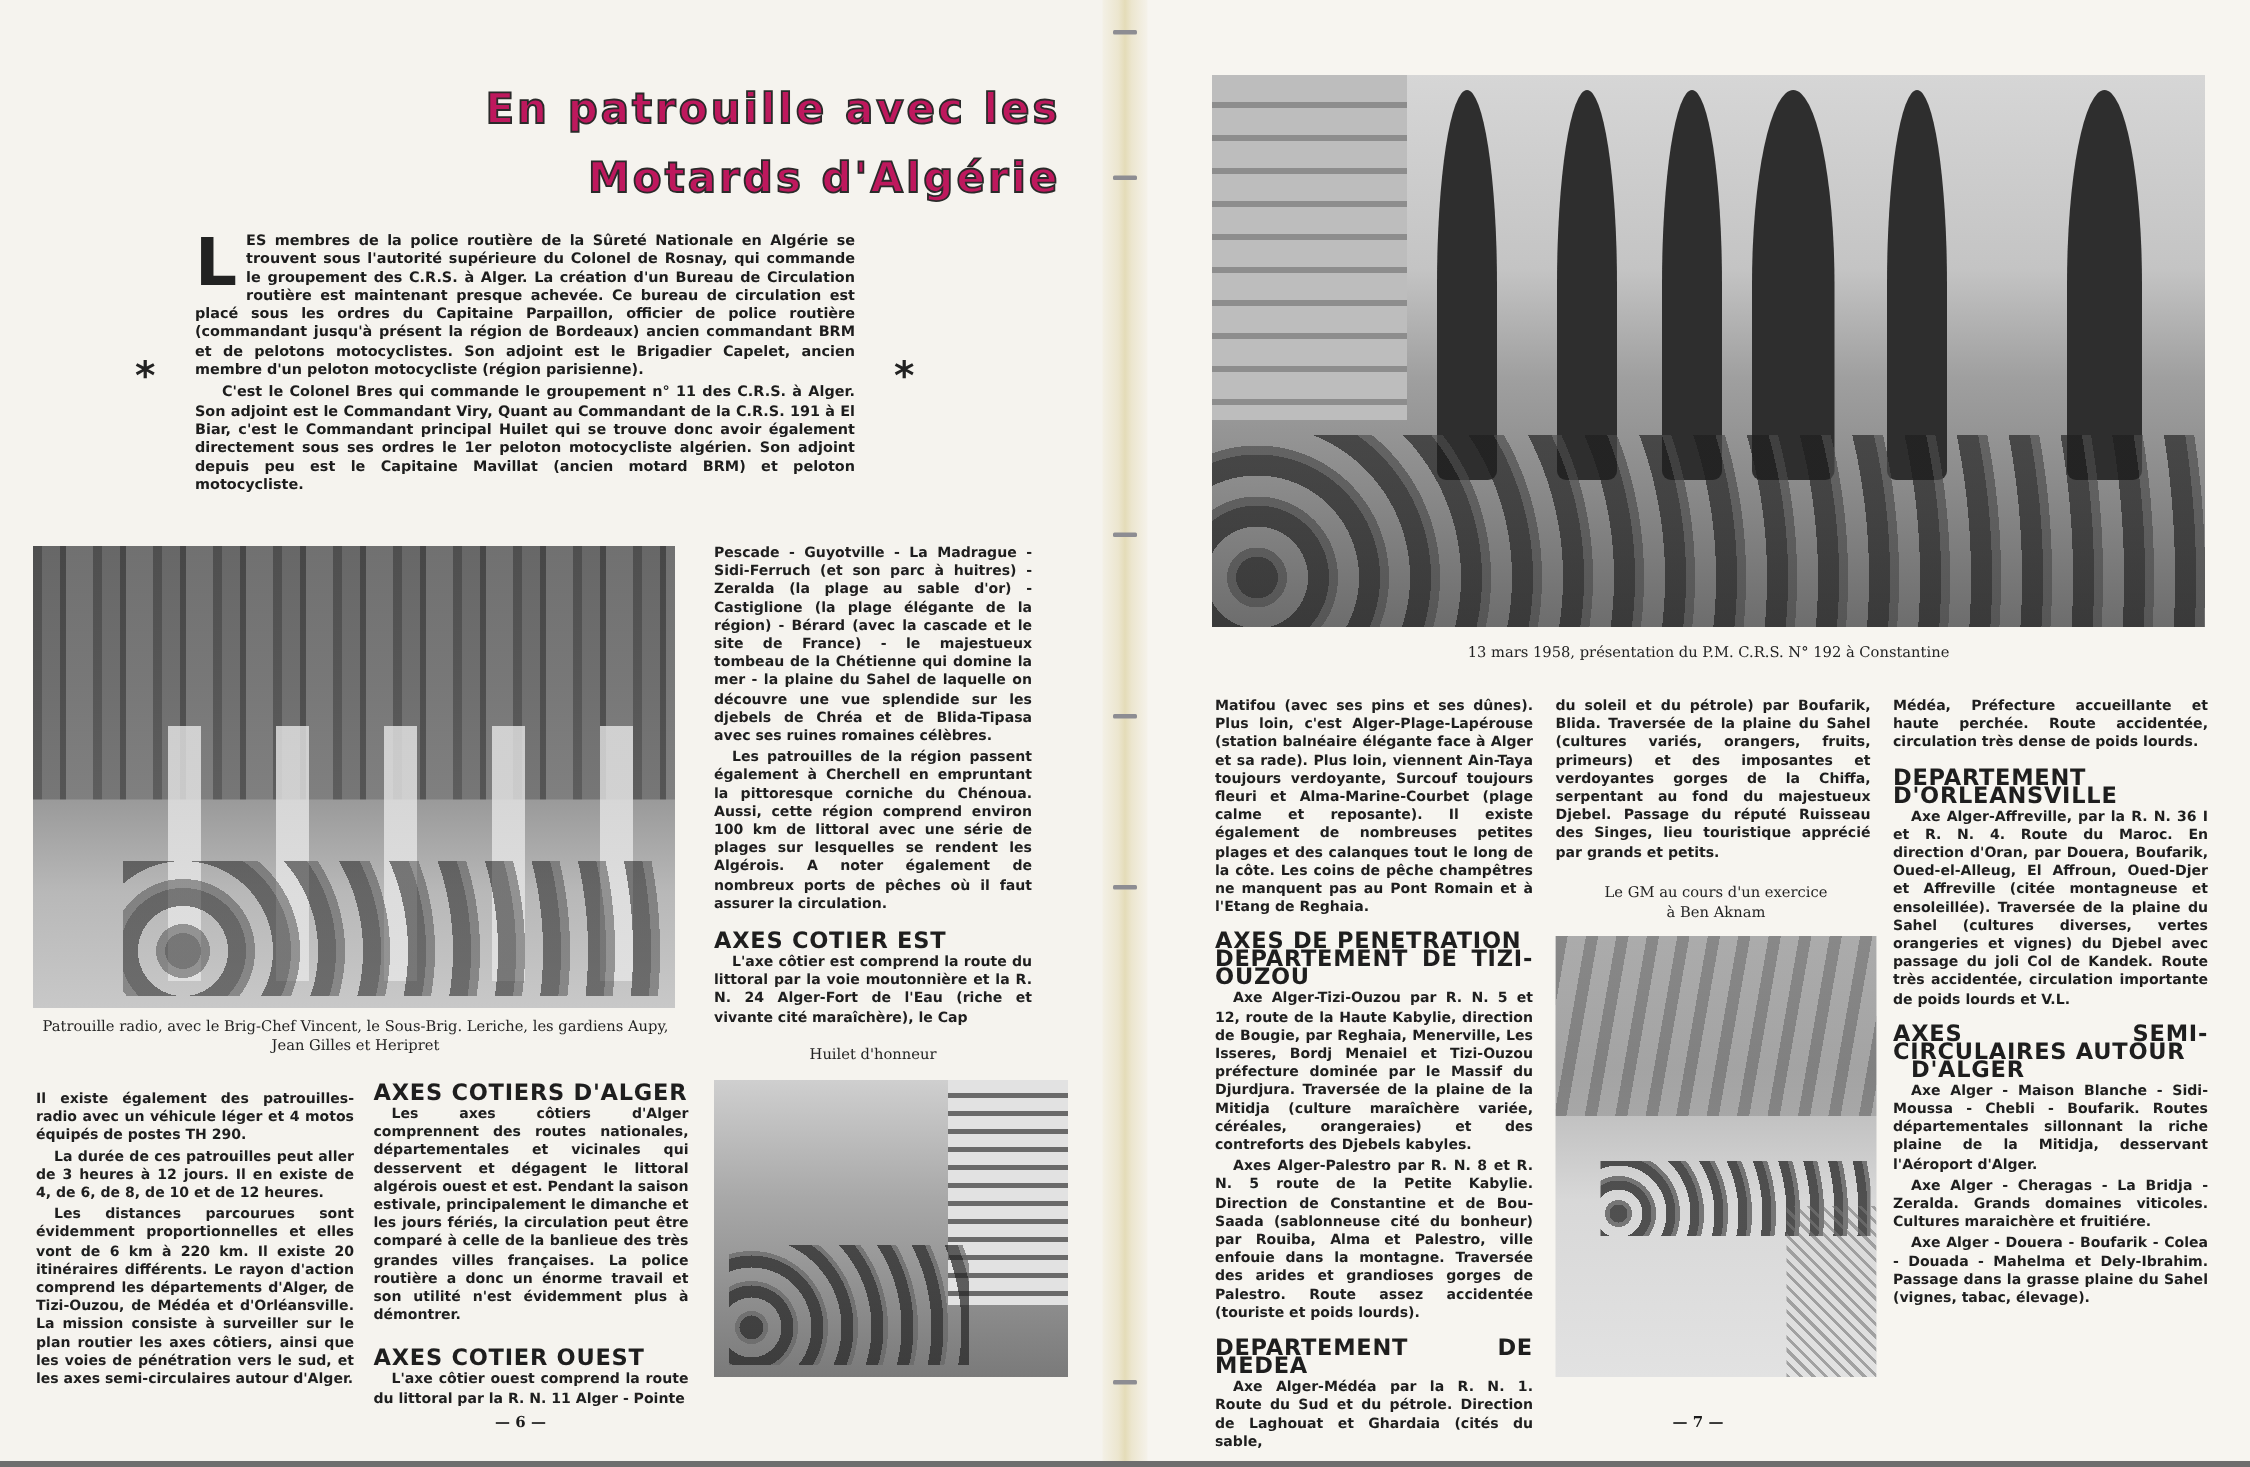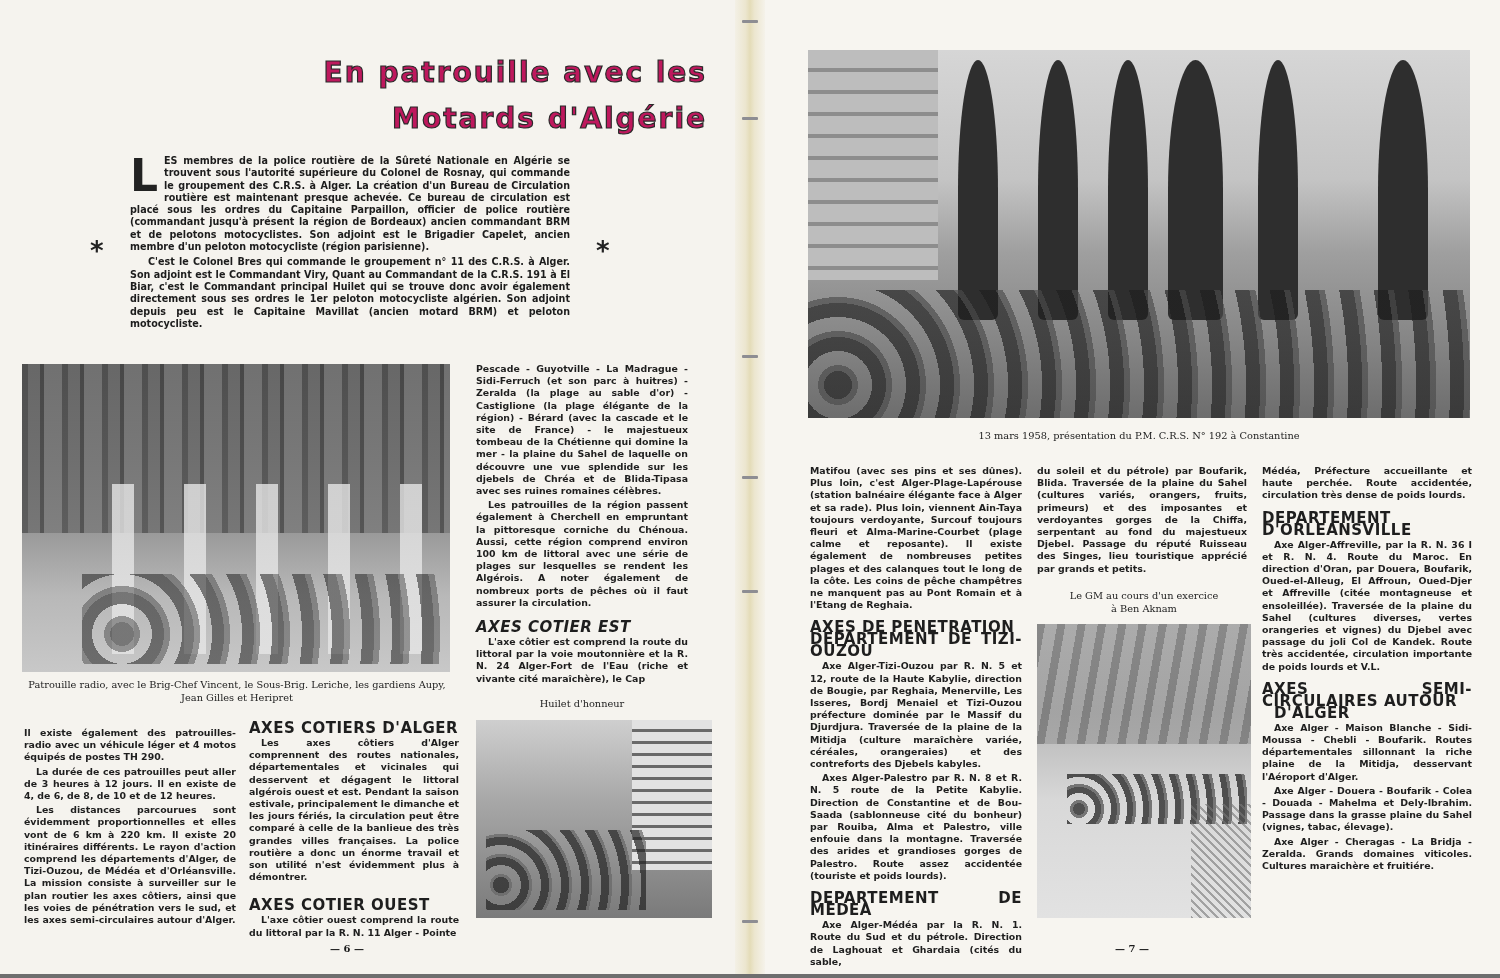--- a/index.html
+++ b/index.html
@@ -141,21 +141,21 @@
 <div class="col" style="left:249px; top:722px; width:210px;">
   <h3 class="first">AXES COTIERS D'ALGER</h3>
   <p>Les axes côtiers d'Alger comprennent des routes nationales, départementales et vicinales qui desservent et dégagent le littoral algérois ouest et est. Pendant la saison estivale, principalement le dimanche et les jours fériés, la circulation peut être comparé à celle de la banlieue des très grandes villes françaises. La police routière a donc un énorme travail et son utilité n'est évidemment plus à démontrer.</p>
   <h3 style="margin-top:16px;">AXES COTIER OUEST</h3>
   <p>L'axe côtier ouest comprend la route du littoral par la R. N. 11 Alger - Pointe</p>
 </div>
 
 <div class="col" style="left:476px; top:363px; width:212px;">
   <p class="noindent">Pescade - Guyotville - La Madrague - Sidi-Ferruch (et son parc à huitres) - Zeralda (la plage au sable d'or) - Castiglione (la plage élégante de la région) - Bérard (avec la cascade et le site de France) - le majestueux tombeau de la Chétienne qui domine la mer - la plaine du Sahel de laquelle on découvre une vue splendide sur les djebels de Chréa et de Blida-Tipasa avec ses ruines romaines célèbres.</p>
   <p>Les patrouilles de la région passent également à Cherchell en empruntant la pittoresque corniche du Chénoua. Aussi, cette région comprend environ 100 km de littoral avec une série de plages sur lesquelles se rendent les Algérois. A noter également de nombreux ports de pêches où il faut assurer la circulation.</p>
-  <h3 style="margin-top:12px;font-style:italic;">AXES COTIER EST</h3>
+  <h3 style="margin-top:12px;">AXES COTIER EST</h3>
   <p>L'axe côtier est comprend la route du littoral par la voie moutonnière et la R. N. 24 Alger-Fort de l'Eau (riche et vivante cité maraîchère), le Cap</p>
 </div>
 
 <div class="caption" style="left:476px; top:698px; width:212px;">Huilet d'honneur</div>
 <div class="photo photo-3">
   <div class="bldg"></div>
     <div class="riders"></div>
 </div>
 
 <div class="folio" style="left:330px; top:943px;">— 6 —</div>
@@ -194,19 +194,19 @@
     <div class="riders"></div>
     <div class="palm"></div>
 </div>
 
 <div class="col" style="left:1262px; top:465px; width:210px;">
   <p class="noindent">Médéa, Préfecture accueillante et haute perchée. Route accidentée, circulation très dense de poids lourds.</p>
   <h3 style="margin-top:10px;">DEPARTEMENT D'ORLEANSVILLE</h3>
   <p>Axe Alger-Affreville, par la R. N. 36 I et R. N. 4. Route du Maroc. En direction d'Oran, par Douera, Boufarik, Oued-el-Alleug, El Affroun, Oued-Djer et Affreville (citée montagneuse et ensoleillée). Traversée de la plaine du Sahel (cultures diverses, vertes orangeries et vignes) du Djebel avec passage du joli Col de Kandek. Route très accidentée, circulation importante de poids lourds et V.L.</p>
   <h3 style="margin-top:10px;"><span>AXES SEMI-CIRCULAIRES AUTOUR</span><span class="sub">D'ALGER</span></h3>
   <p>Axe Alger - Maison Blanche - Sidi-Moussa - Chebli - Boufarik. Routes départementales sillonnant la riche plaine de la Mitidja, desservant l'Aéroport d'Alger.</p>
+  <p>Axe Alger - Cheragas - La Bridja - Zeralda. Grands domaines viticoles. Cultures maraichère et fruitiére.</p>
   <p>Axe Alger - Douera - Boufarik - Colea - Douada - Mahelma et Dely-Ibrahim. Passage dans la grasse plaine du Sahel (vignes, tabac, élevage).</p>
-  <p>Axe Alger - Cheragas - La Bridja - Zeralda. Grands domaines viticoles. Cultures maraichère et fruitiére.</p>
 </div>
 
 <div class="folio" style="left:1115px; top:943px;">— 7 —</div>
 
 <div class="bottom-edge"></div>
 
 </body></html>

